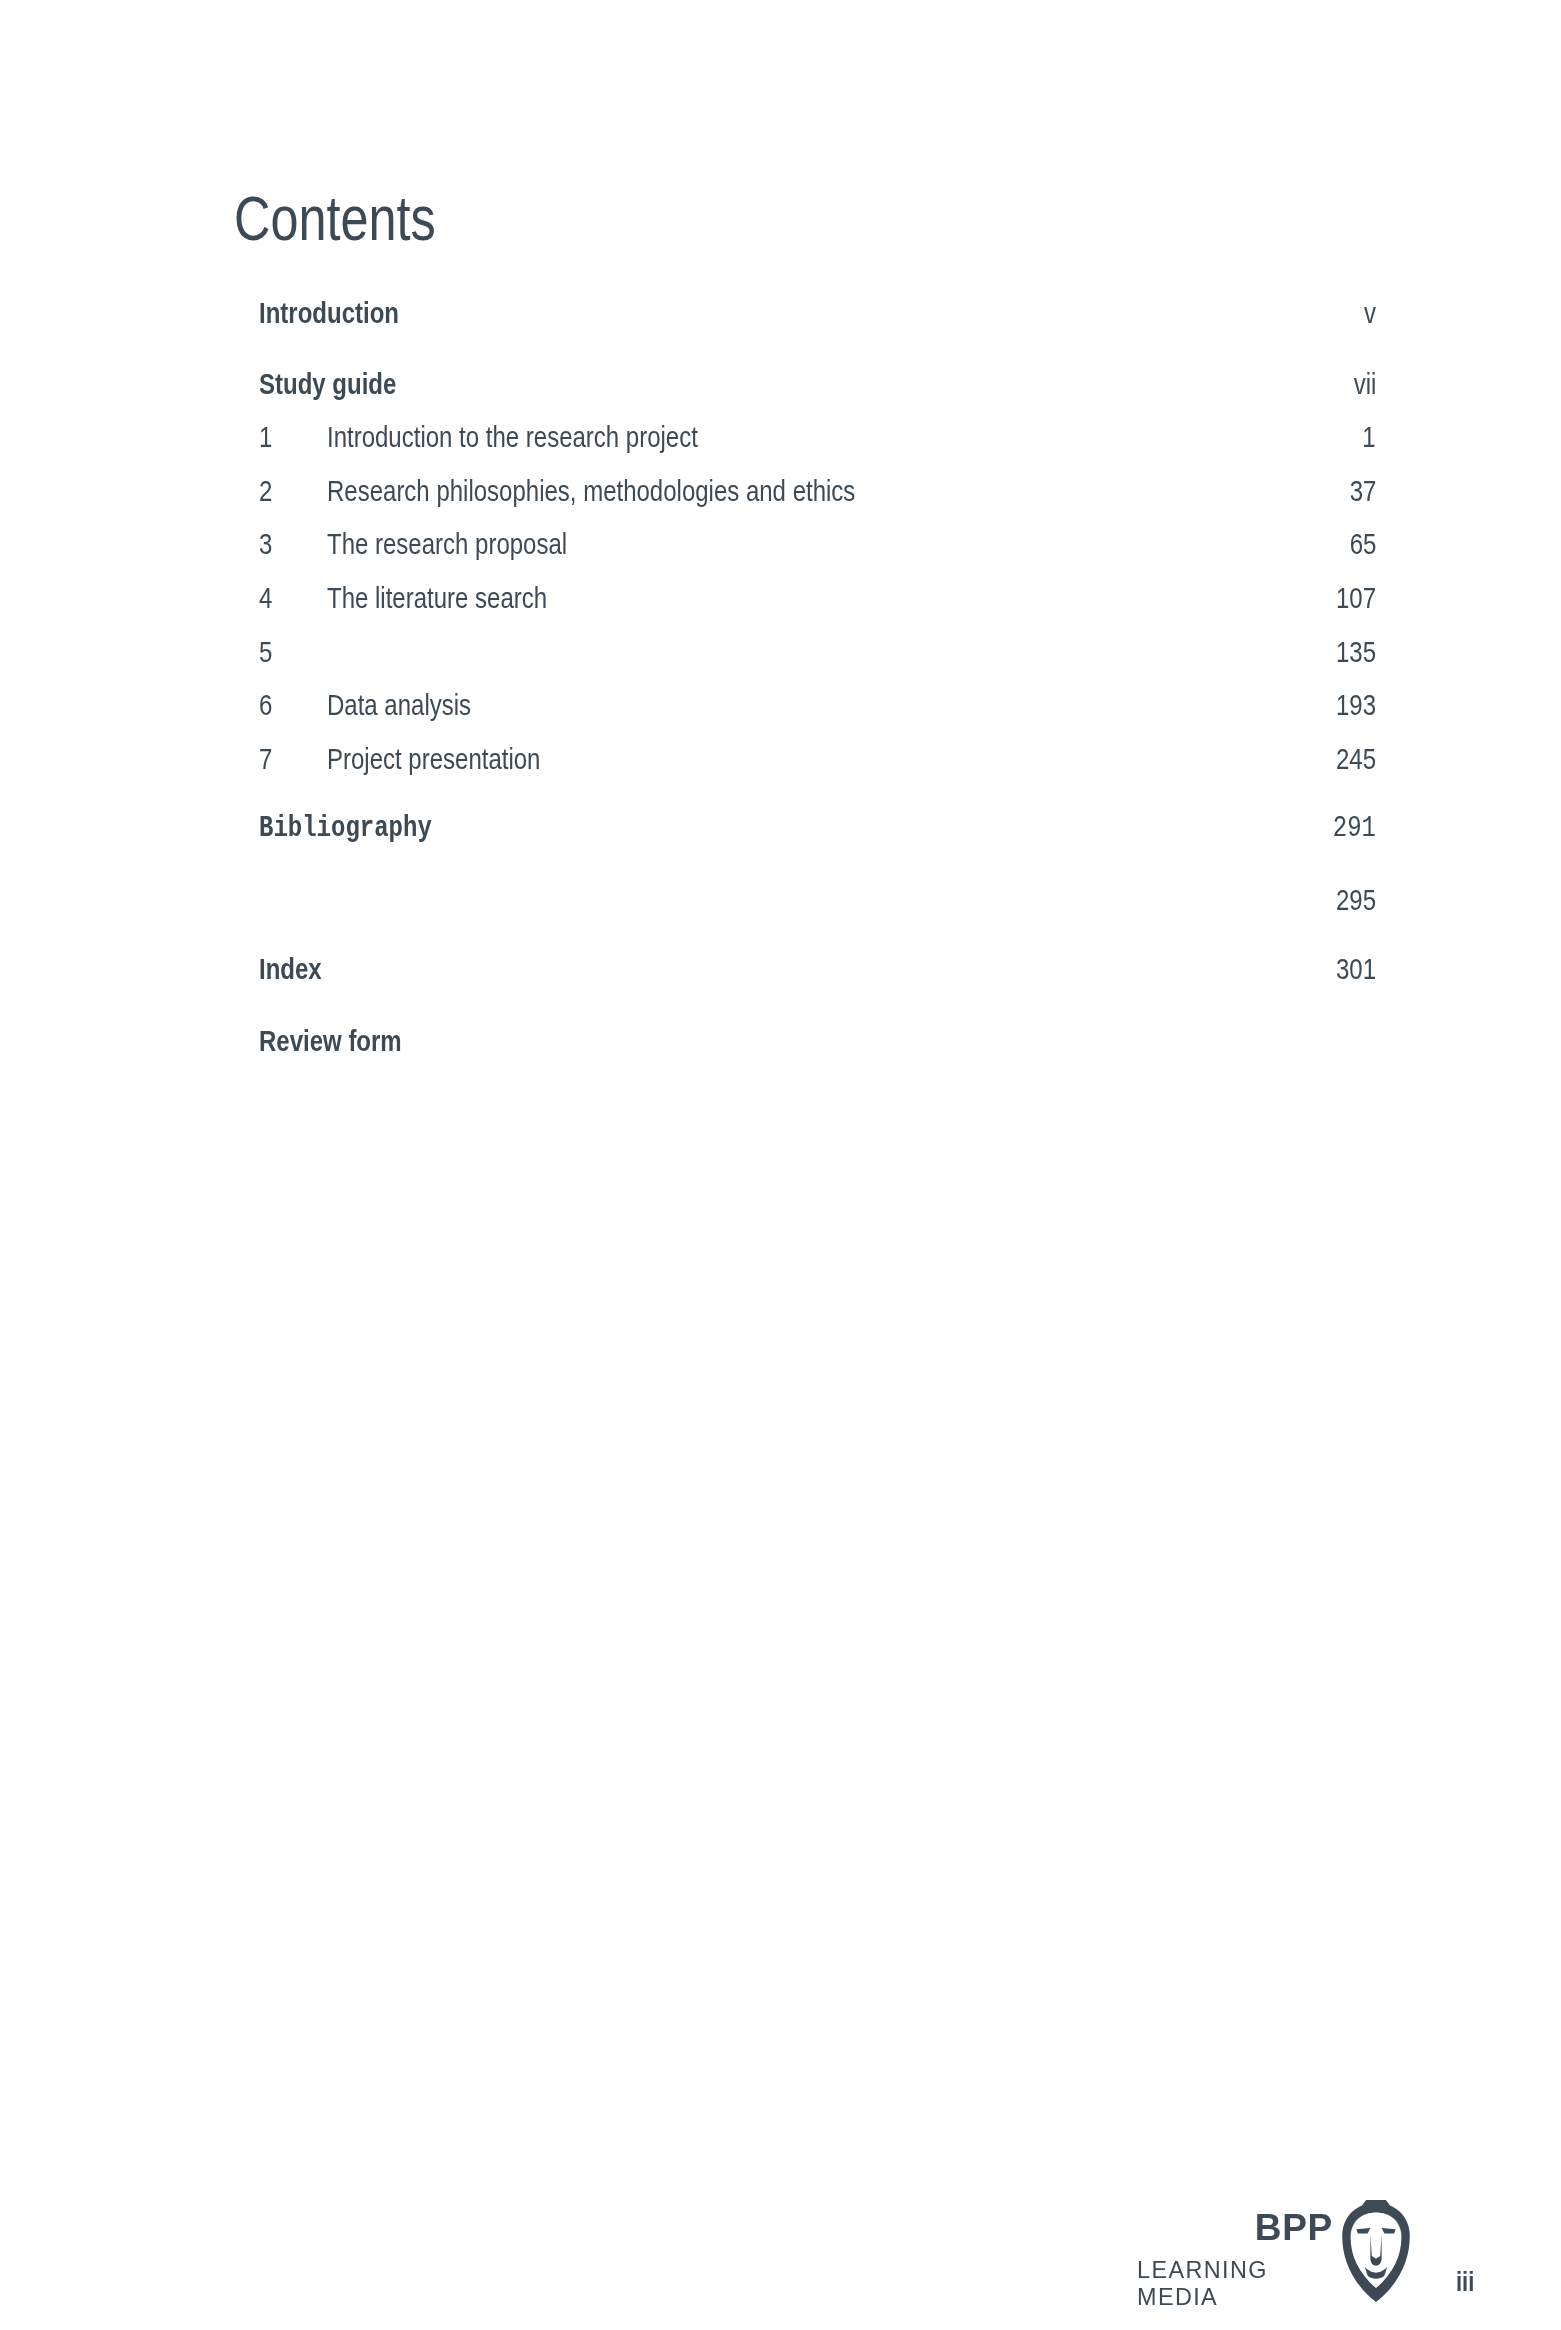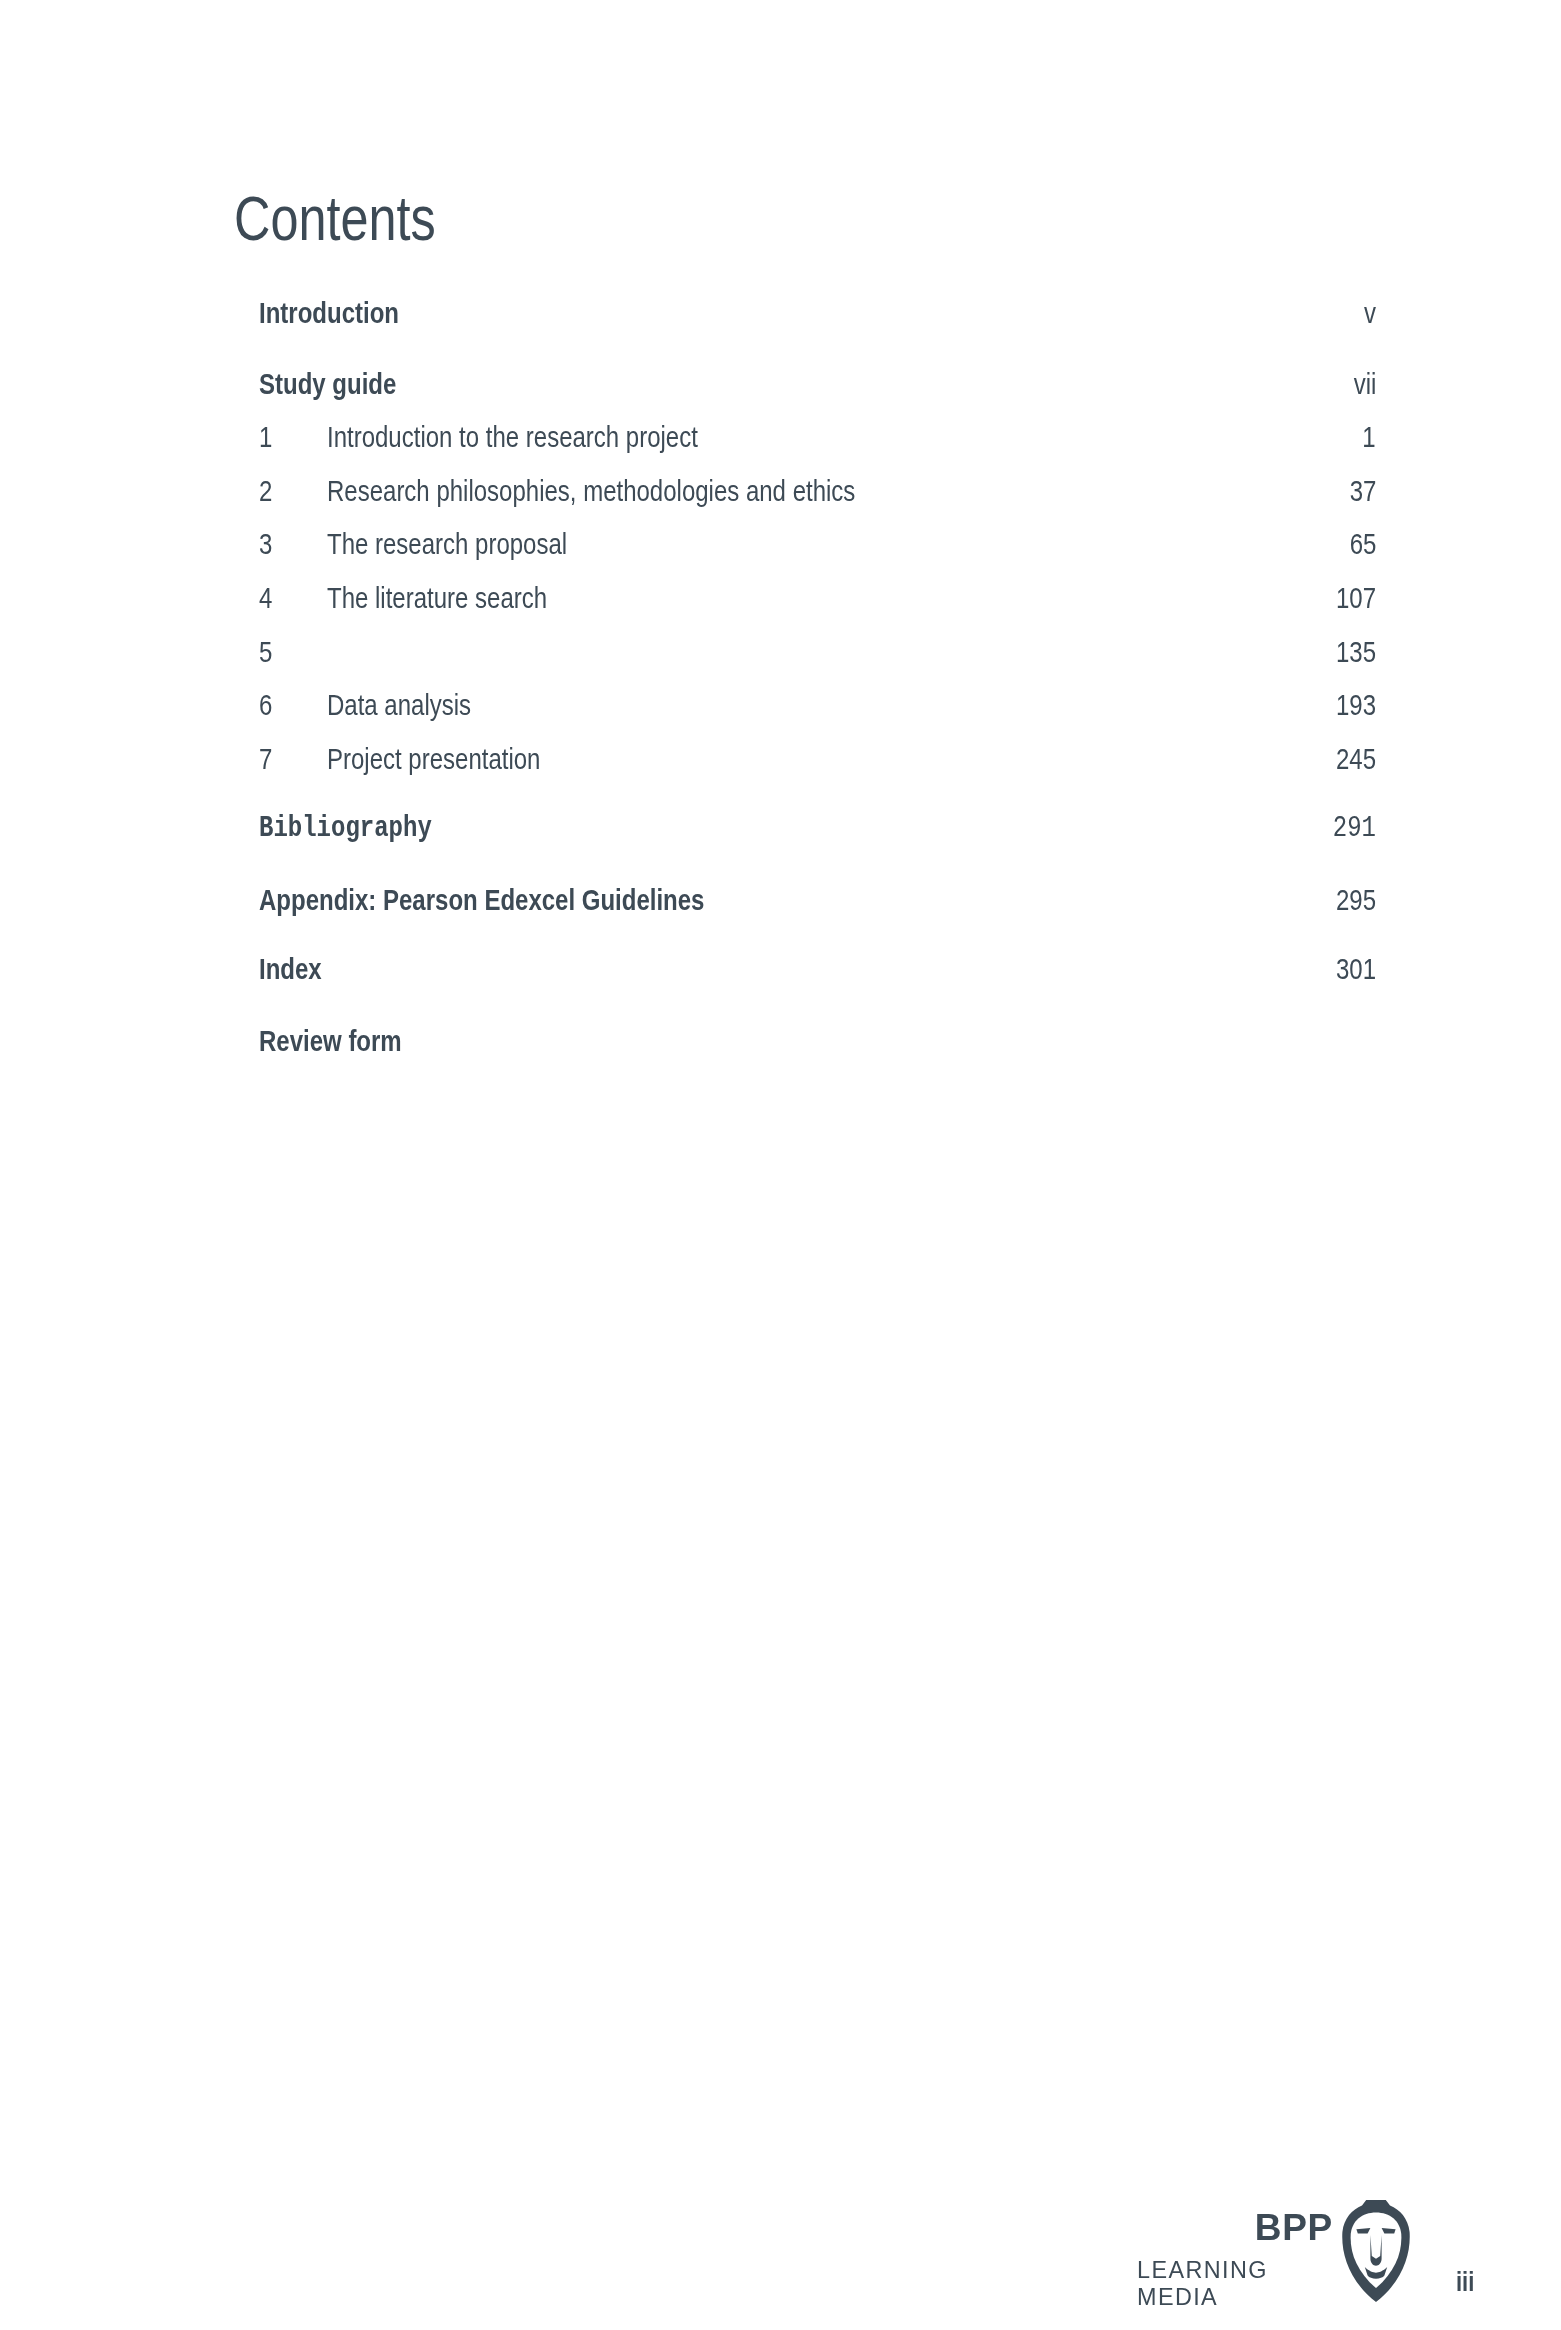--- a/index.html
+++ b/index.html
@@ -71,21 +71,20 @@
   <span class="num"><span class="narrow">7</span></span>
   <span class="label"><span class="narrow">Project presentation</span></span>
   <span class="page"><span class="narrow-r">245</span></span>
 </div>
 
 <div class="row" style="top:808px;font-family:Liberation Mono, monospace;">
   <span class="head"><span class="narrow">Bibliography</span></span>
   <span class="page"><span class="narrow-r">291</span></span>
 </div>
 <div class="row" style="top:879px;">
-  <span class="head"><span class="narrow">Appendix: Pearson Edexcel Guidelines</span></span>
   <span class="page"><span class="narrow-r">295</span></span>
 </div>
 <div class="row" style="top:948px;">
   <span class="head"><span class="narrow">Index</span></span>
   <span class="page"><span class="narrow-r">301</span></span>
 </div>
 <div class="row" style="top:1020px;">
   <span class="head"><span class="narrow">Review form</span></span>
   <span class="page"><span class="narrow-r"></span></span>
 </div>

